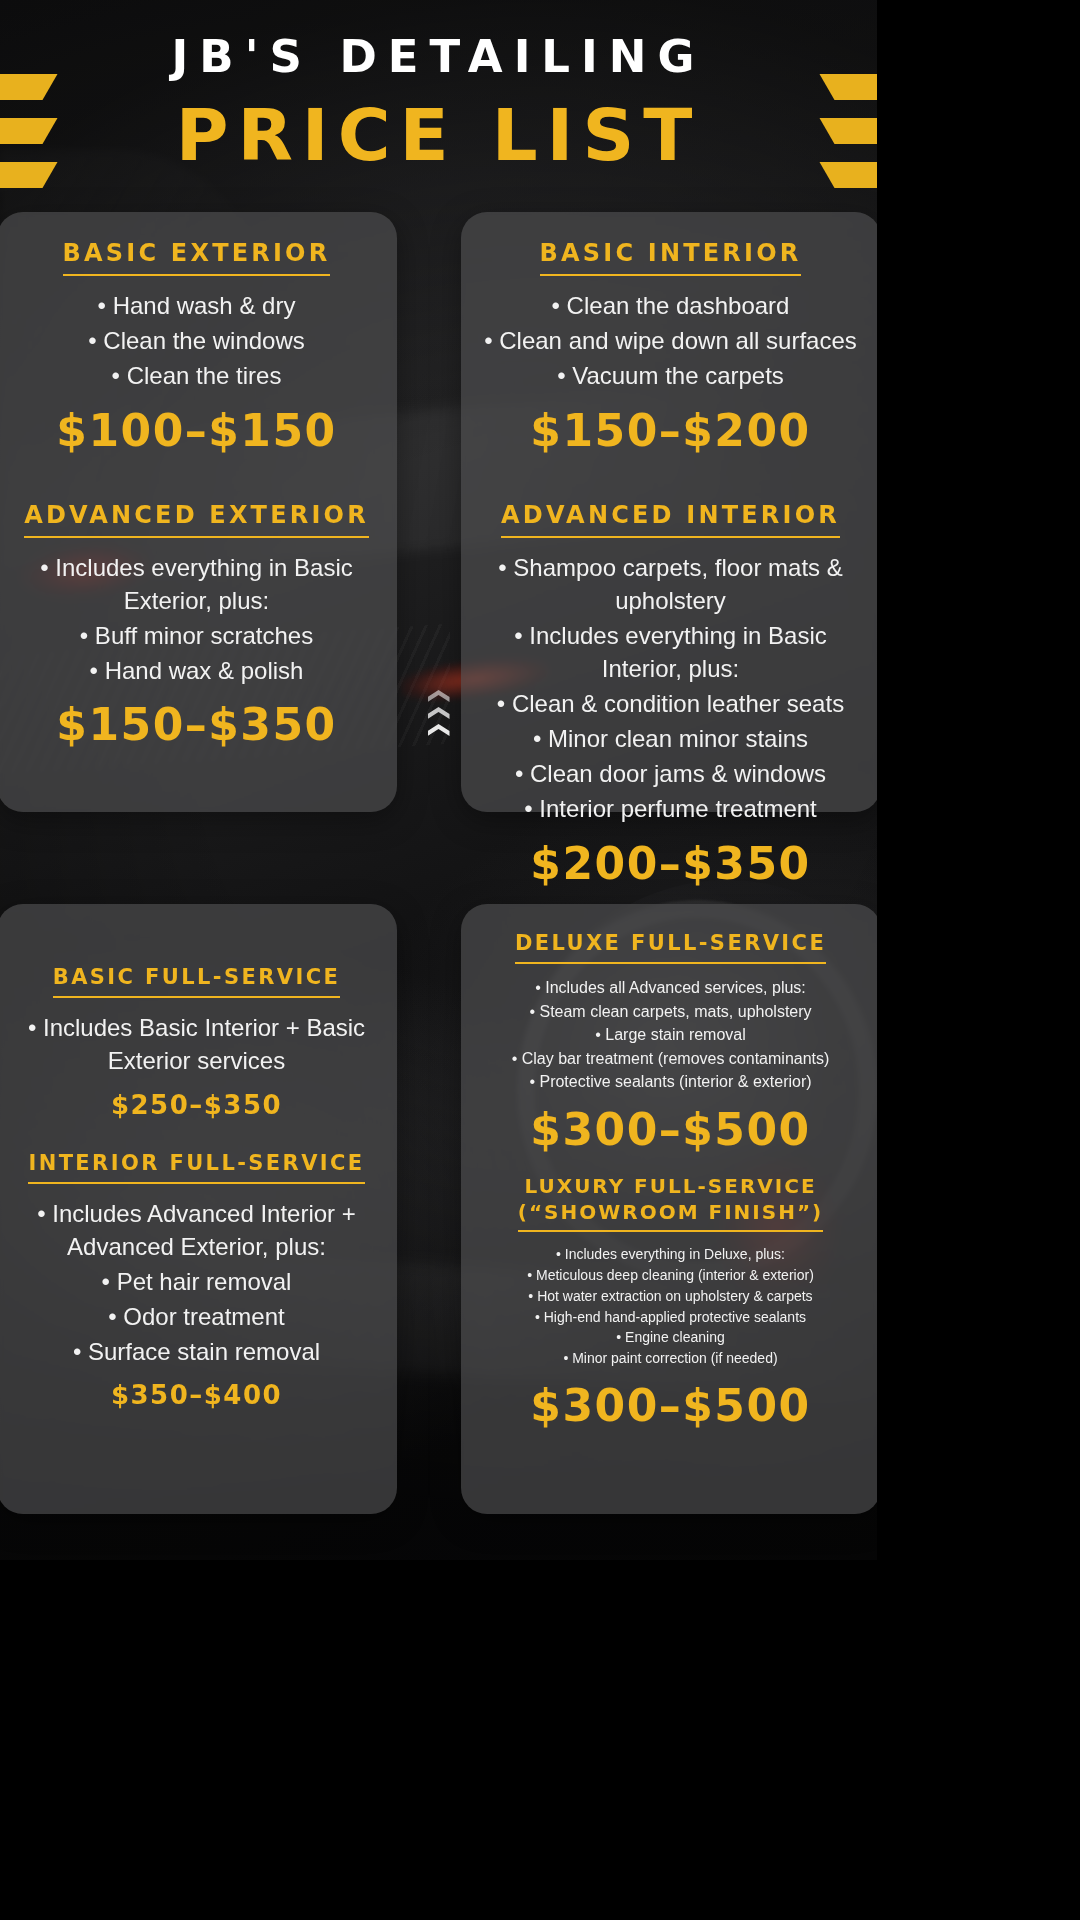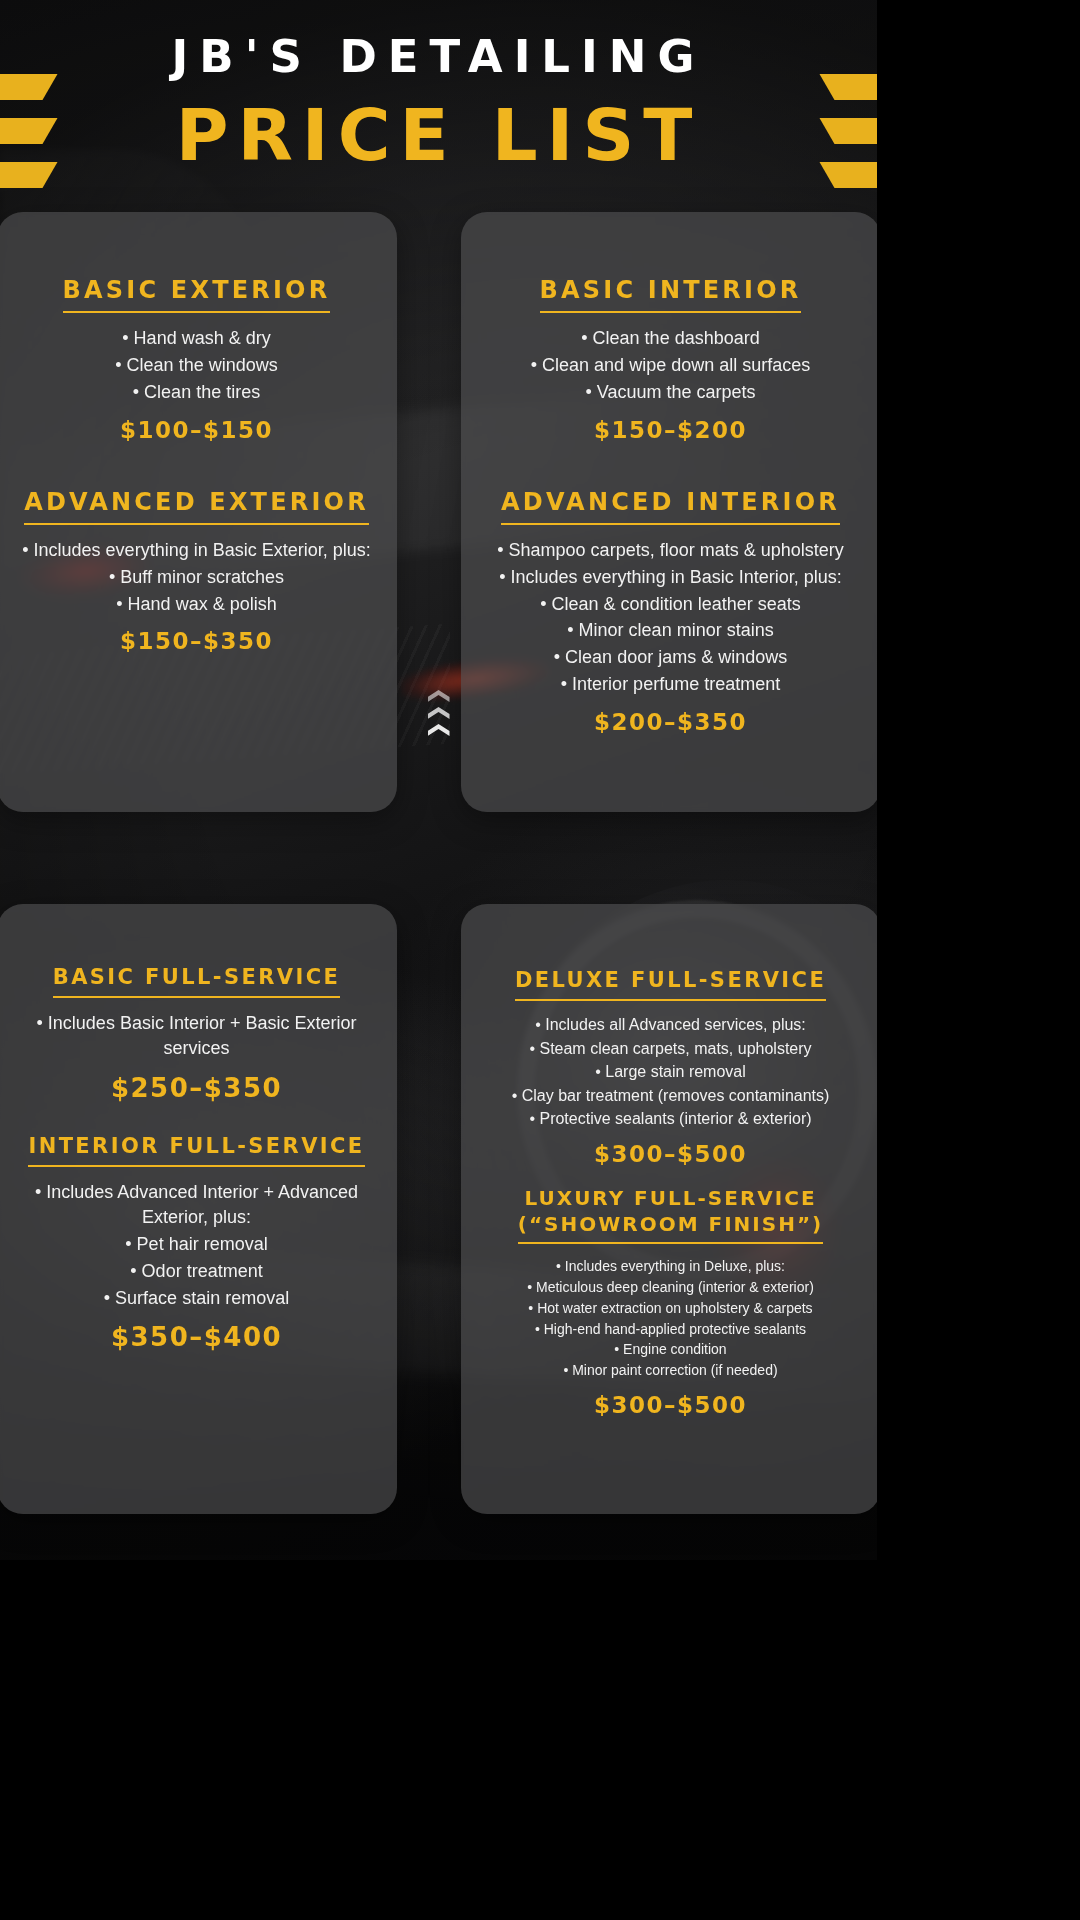--- a/index.html
+++ b/index.html
@@ -145,21 +145,21 @@
     box-shadow: 0 8px 30px rgba(0,0,0,0.35);
   }
   .card.col-left  { width: 400px; }
   .card.col-right { width: 420px; }
 
   .card-a { height: 600px; }
   .card-b { height: 600px; }
   .card-c { height: 610px; }
   .card-d { height: 610px; }
 
-  .pkg { text-align: center; margin-top: 37px; }
+  .pkg { text-align: center; }
   .pkg + .pkg { margin-top: 26px; }
 
   .pkg-title {
     display: inline-block;
     color: #f0b51f;
     font-size: 24px;
     font-weight: bold;
     letter-spacing: 3.2px;
     border-bottom: 2px solid #f0b51f;
     padding-bottom: 5px;
@@ -167,30 +167,30 @@
     font-family: "DejaVu Sans", sans-serif;
     white-space: pre-line;
     line-height: 1.3;
   }
   .pkg-title.small { font-size: 21px; letter-spacing: 2.4px; }
   .pkg-title.tiny  { font-size: 20px; letter-spacing: 2px; }
 
   .pkg-list { list-style: none; }
   .pkg-list li {
     color: #f2f2f2;
-    font-size: 18px;
+    font-size: 24px;
     line-height: 1.38;
     margin-bottom: 2px;
   }
   .pkg-list.sm li { font-size: 16px; line-height: 1.34; }
   .pkg-list.xs li { font-size: 14px; line-height: 1.34; }
 
   .price {
     color: #f0b51f;
-    font-size: 23px;
+    font-size: 44px;
     font-weight: bold;
     letter-spacing: 1.5px;
     margin-top: 12px;
     font-family: "DejaVu Sans", sans-serif;
   }
   .price.sm { font-size: 26px; }
 
   
   .mid-chevrons {
     position: absolute;
@@ -341,21 +341,21 @@
       </div>
 
       <div class="pkg" style="margin-top:18px;">
         <div class="pkg-title tiny">LUXURY FULL-SERVICE
 (“SHOWROOM FINISH”)</div>
         <ul class="pkg-list xs">
           <li>• Includes everything in Deluxe, plus:</li>
           <li>• Meticulous deep cleaning (interior &amp; exterior)</li>
           <li>• Hot water extraction on upholstery &amp; carpets</li>
           <li>• High-end hand-applied protective sealants</li>
-          <li>• Engine condition</li>
+          <li>• Engine cleaning</li>
           <li>• Minor paint correction (if needed)</li>
         </ul>
         <div class="price">$300–$500</div>
       </div>
     </div>
 
   </div>
 </div>
 
 <div class="footer-black"></div>

